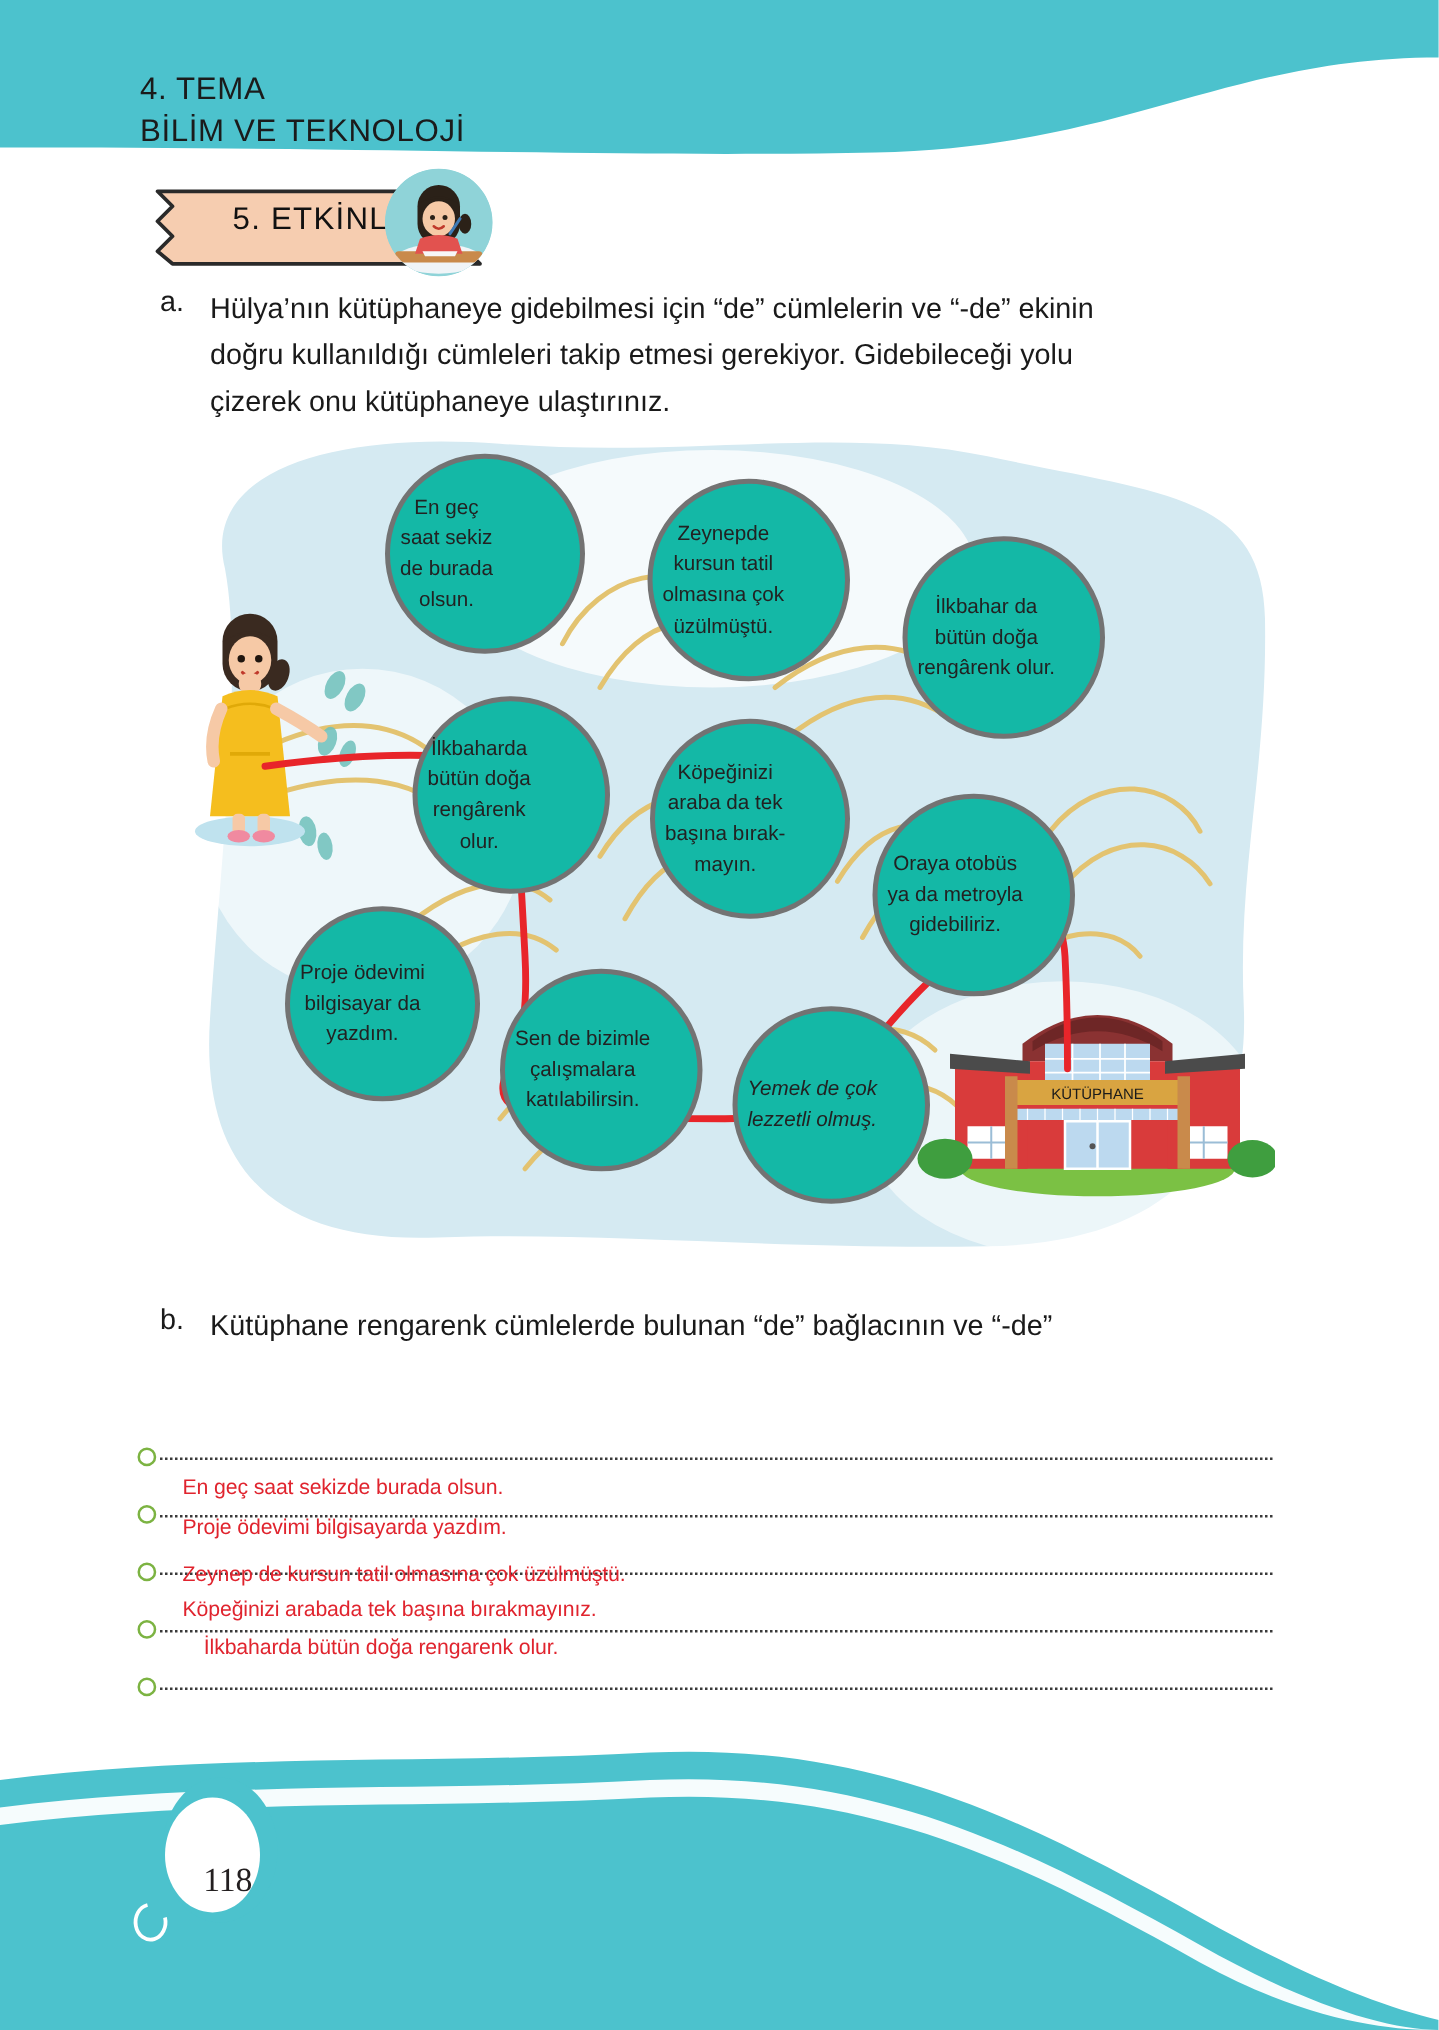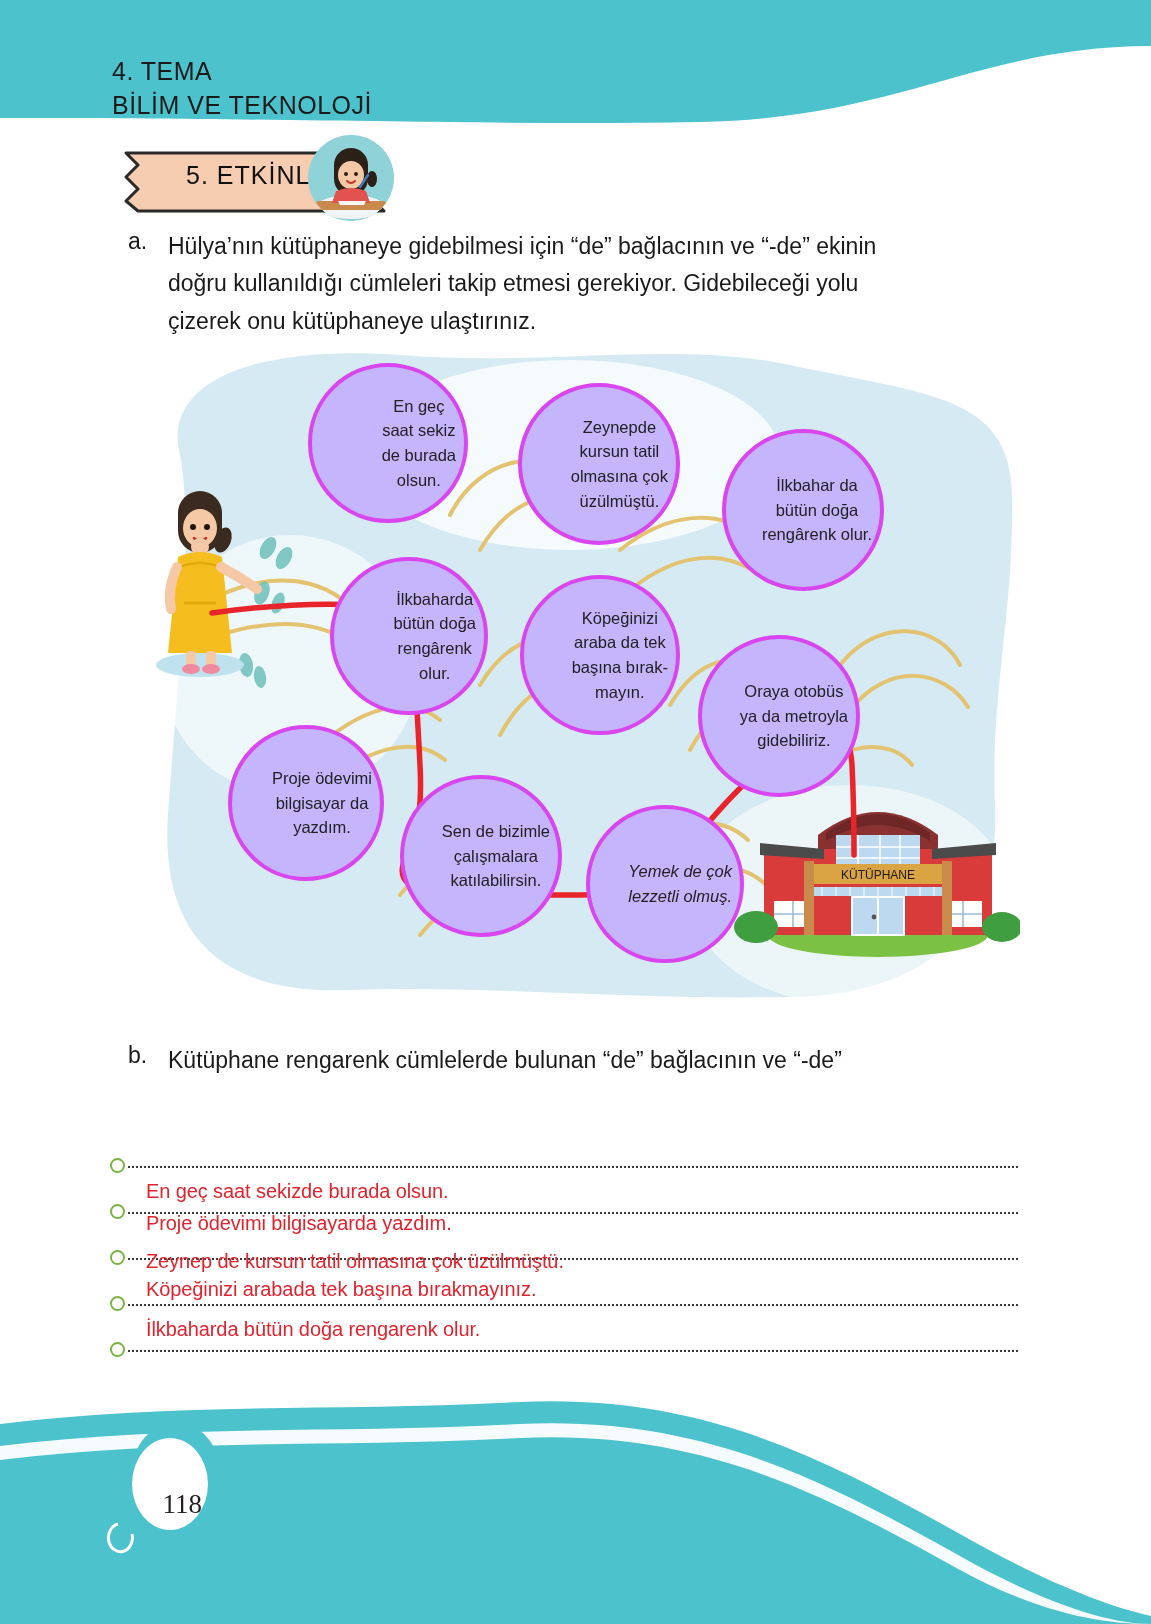--- a/index.html
+++ b/index.html
@@ -26,33 +26,33 @@
   
   .qa{position:absolute;left:128px;top:228px;width:880px;}
   .qb{position:absolute;left:128px;top:1042px;width:880px;}
   .q-letter{position:absolute;left:0;top:0;font-size:23px;color:#1a1a1a;}
   .q-body{margin-left:40px;font-size:23px;line-height:1.62;color:#1a1a1a;
     text-align:justify;}
   .q-body .ln{display:block;white-space:nowrap;}
 
   
   .maze{position:absolute;left:150px;top:335px;width:870px;height:690px;}
-  .bubble{position:absolute;border:4px solid #d946ef;border-radius:50%;
-    background:#c4b5fd;display:flex;align-items:center;justify-content:flex-end;
+  .bubble{position:absolute;border:4px solid #737373;border-radius:50%;
+    background:#14b8a6;display:flex;align-items:center;justify-content:flex-start;
     box-sizing:border-box;}
   .bubble span{display:block;text-align:center;font-size:16.5px;line-height:1.5;
     color:#222;padding:0 8px;}
 
   
   .answers{position:absolute;left:128px;top:1150px;width:890px;height:220px;}
   .aline{position:absolute;left:0;width:890px;height:2px;
     border-bottom:2.5px dotted #3a3a3a;}
   .abullet{position:absolute;left:-18px;width:15px;height:15px;border-radius:50%;
     border:2.5px solid #7cb342;box-sizing:border-box;}
-  .atext{position:absolute;left:18px;font-size:20px;color:#e0242e;
+  .atext{position:absolute;left:18px;font-size:17px;color:#e0242e;
     white-space:nowrap;letter-spacing:-.1px;}
 
   
   .footer-wave{position:absolute;left:0;bottom:0;width:1151px;height:240px;}
   .pagenum{position:absolute;left:138px;bottom:104px;width:64px;text-align:right;
     font-size:27px;color:#231f20;font-family:"Liberation Serif",serif;}
 </style>
 </head>
 <body>
 
@@ -87,21 +87,21 @@
       <ellipse cx="64" cy="44" rx="5" ry="8" fill="#2b2118"></ellipse>
       <path d="M28,56 q15,-6 30,0 l4,12 h-38 z" fill="#e2524f"></path>
       <path d="M30,66 h28 l-2,4 h-24 z" fill="#f7f7f7"></path>
       <path d="M52,52 l8,-12" stroke="#3f7bb6" stroke-width="2.5" stroke-linecap="round"></path>
     </svg>
   </div>
 
   <div class="qa">
     <div class="q-letter">a.</div>
     <div class="q-body">
-      <span class="ln">Hülya’nın kütüphaneye gidebilmesi için “de” bağlacının ve “-de” ekinin</span>
+      <span class="ln">Hülya’nın kütüphaneye gidebilmesi için “de” cümlelerin ve “-de” ekinin</span>
       <span class="ln">doğru kullanıldığı cümleleri takip etmesi gerekiyor. Gidebileceği yolu</span>
       <span class="ln">çizerek onu kütüphaneye ulaştırınız.</span>
     </div>
   </div>
 
   <div class="maze">
 
     <svg viewBox="0 0 870 690" width="870" height="690" style="position:absolute;left:0;top:0;">
       <path d="M30,120 C10,40 120,10 250,20 C400,32 520,5 640,30 C780,60 860,60 862,160
                C864,280 840,360 845,470 C850,580 790,660 640,662 C470,665 330,650 200,655
@@ -252,21 +252,21 @@
     <div class="aline" style="top:106px;"></div>
     <div class="abullet" style="top:146px;"></div>
     <div class="aline" style="top:152px;"></div>
     <div class="abullet" style="top:192px;"></div>
     <div class="aline" style="top:198px;"></div>
 
     <div class="atext" style="top:30px;">En geç saat sekizde burada olsun.</div>
     <div class="atext" style="top:62px;">Proje ödevimi bilgisayarda yazdım.</div>
     <div class="atext" style="top:100px;">Zeynep de kursun tatil olmasına çok üzülmüştü.</div>
     <div class="atext" style="top:128px;">Köpeğinizi arabada tek başına bırakmayınız.</div>
-    <div class="atext" style="top:168px;">İlkbaharda bütün doğa rengarenk olur.</div>
+    <div class="atext" style="top:158px;margin-left:17px;">İlkbaharda bütün doğa rengarenk olur.</div>
   </div>
 
   <svg class="footer-wave" viewBox="0 0 1151 240" preserveAspectRatio="none">
     <path d="M0,40 C180,18 330,28 520,18 C700,10 820,72 960,150 C1040,195 1100,220 1151,232 V240 H0 Z" fill="#4cc2cd"></path>
     <path d="M0,62 C180,40 330,50 520,40 C700,32 820,94 960,172 C1045,220 1110,240 1151,240 V240 H0 Z" fill="#ffffff" opacity=".95"></path>
     <path d="M0,76 C180,54 330,64 520,54 C700,46 820,108 960,186 C1048,234 1112,240 1151,240 V240 H0 Z" fill="#4cc2cd"></path>
     <ellipse cx="168" cy="56" rx="13" ry="15" fill="#4cc2cd"></ellipse>
     <path d="M130,52 a46,58 0 1 0 92,0 a46,58 0 1 0 -92,0" fill="#4cc2cd" transform="translate(0,44)"></path>
     <ellipse cx="170" cy="100" rx="38" ry="46" fill="#ffffff"></ellipse>
     <path d="M118,140 a12,14 0 1 0 14,10" fill="none" stroke="#ffffff" stroke-width="3"></path>

